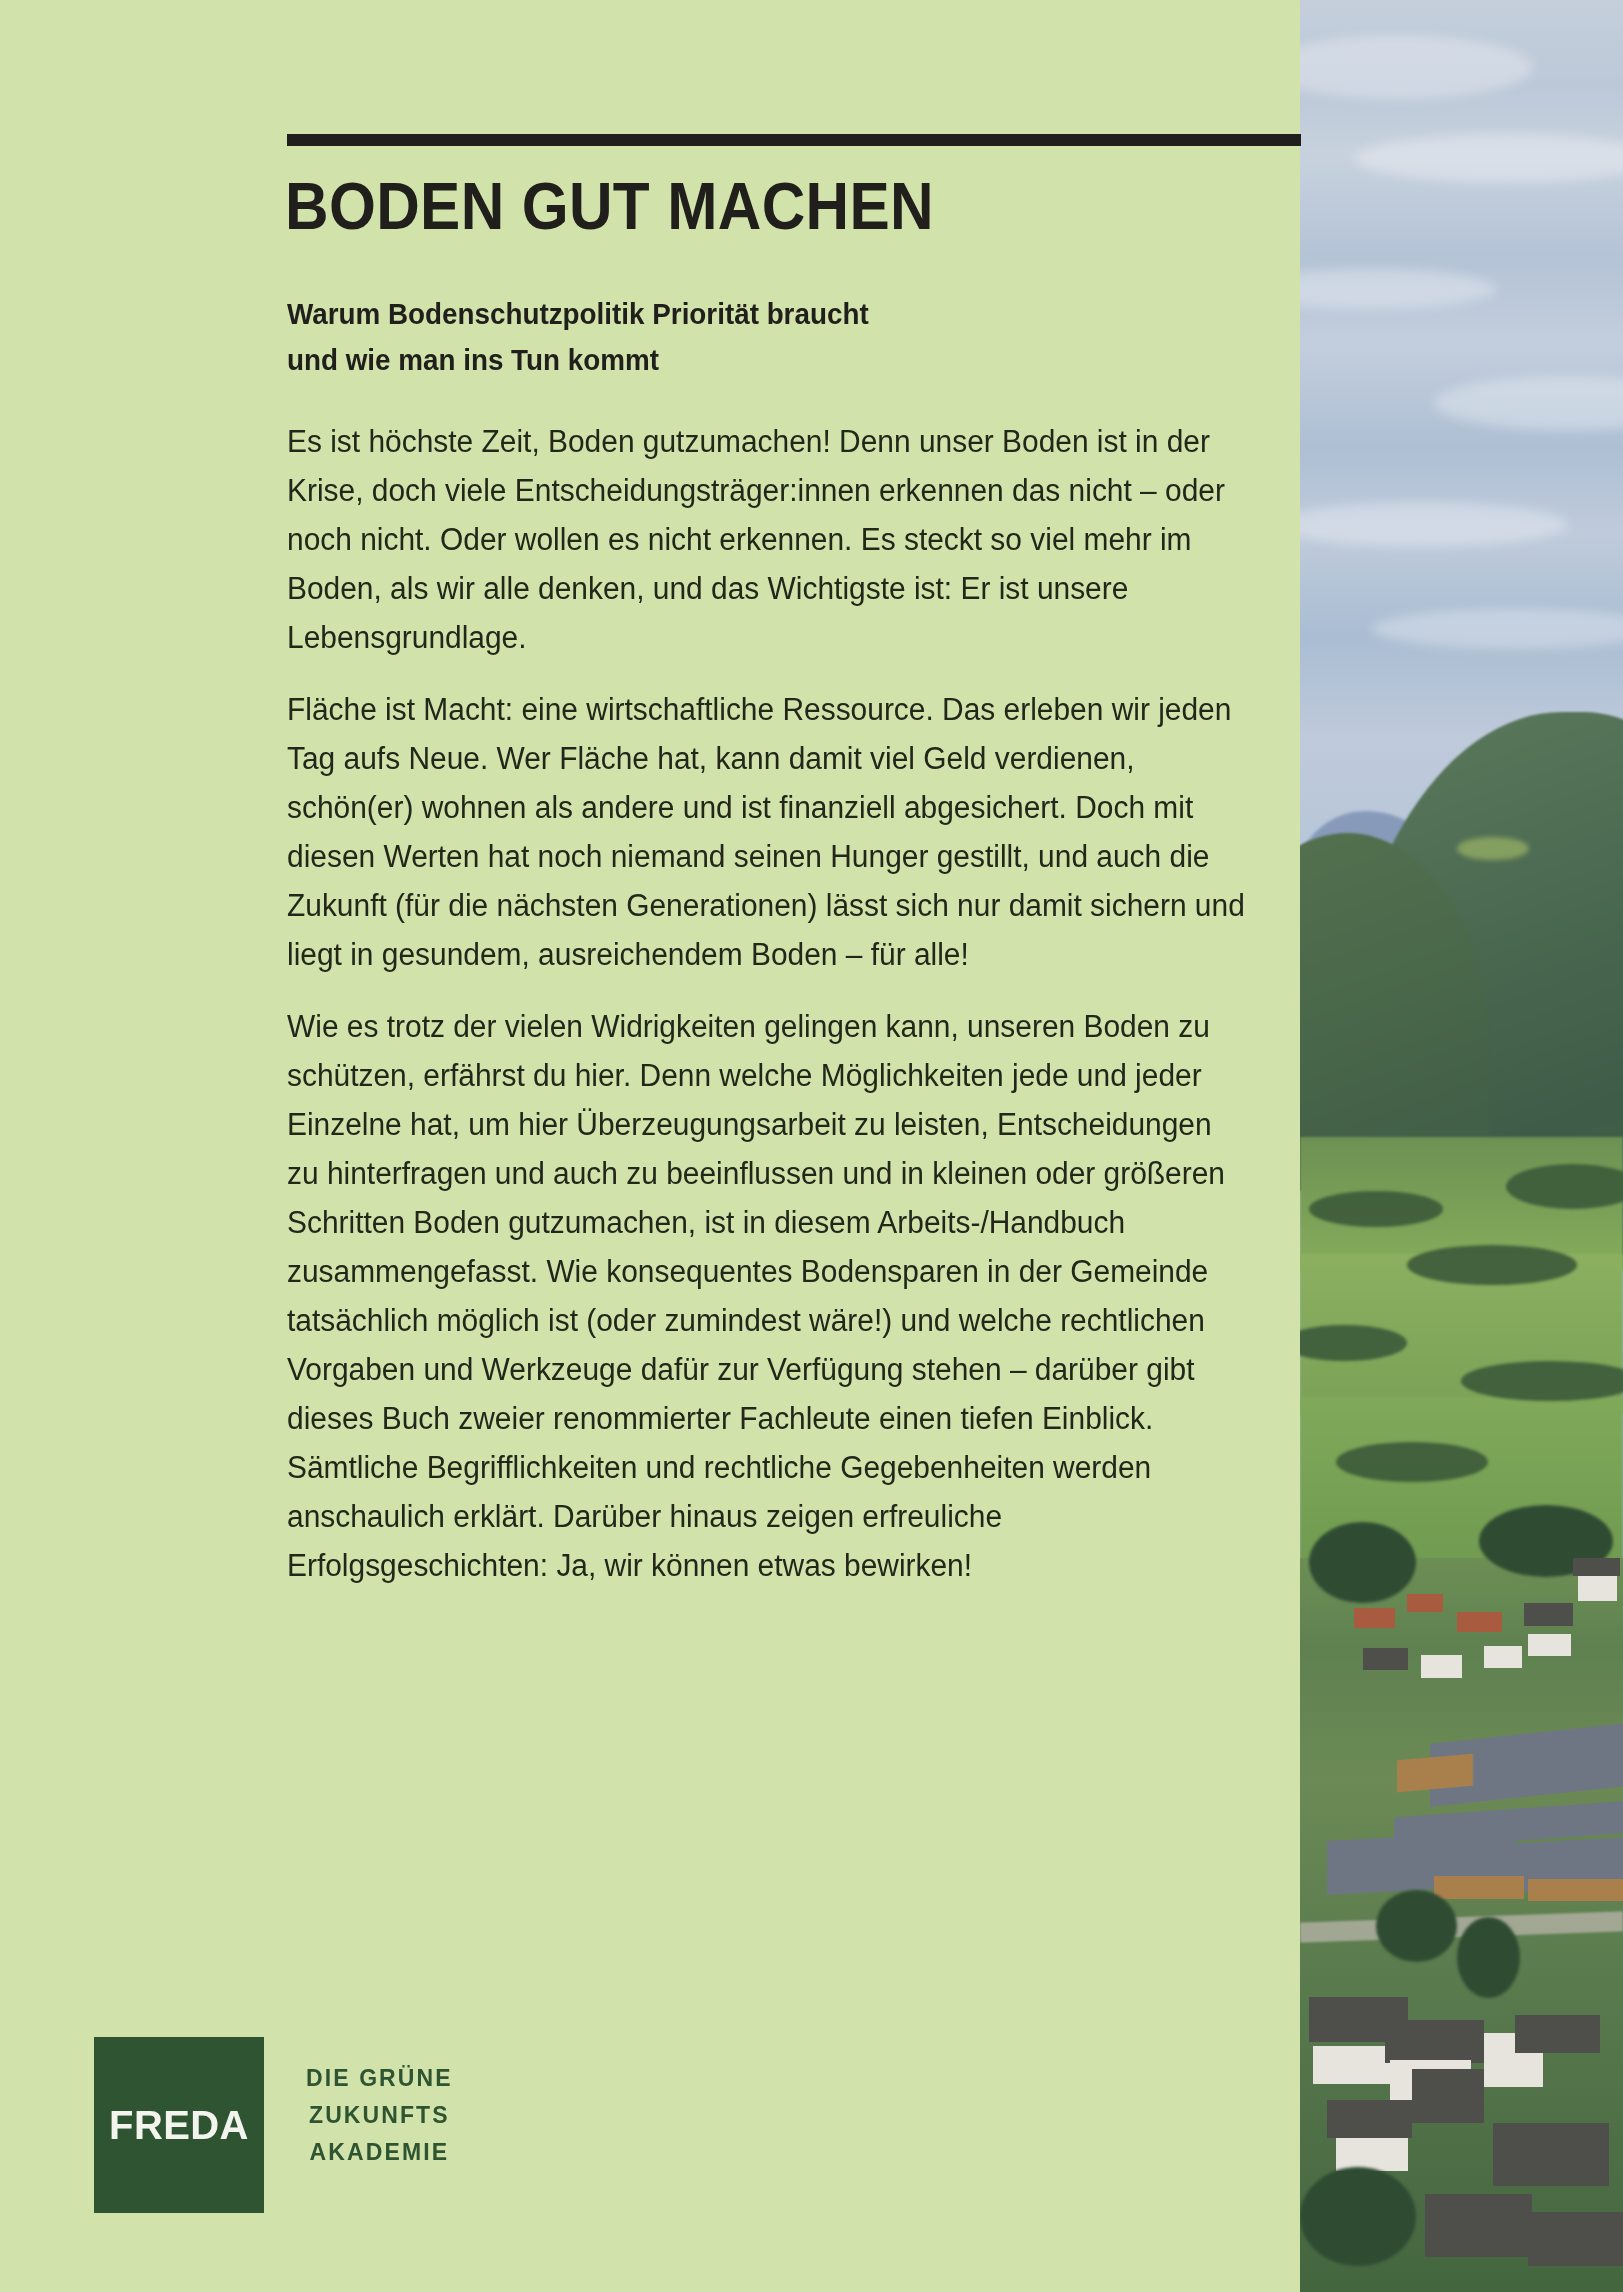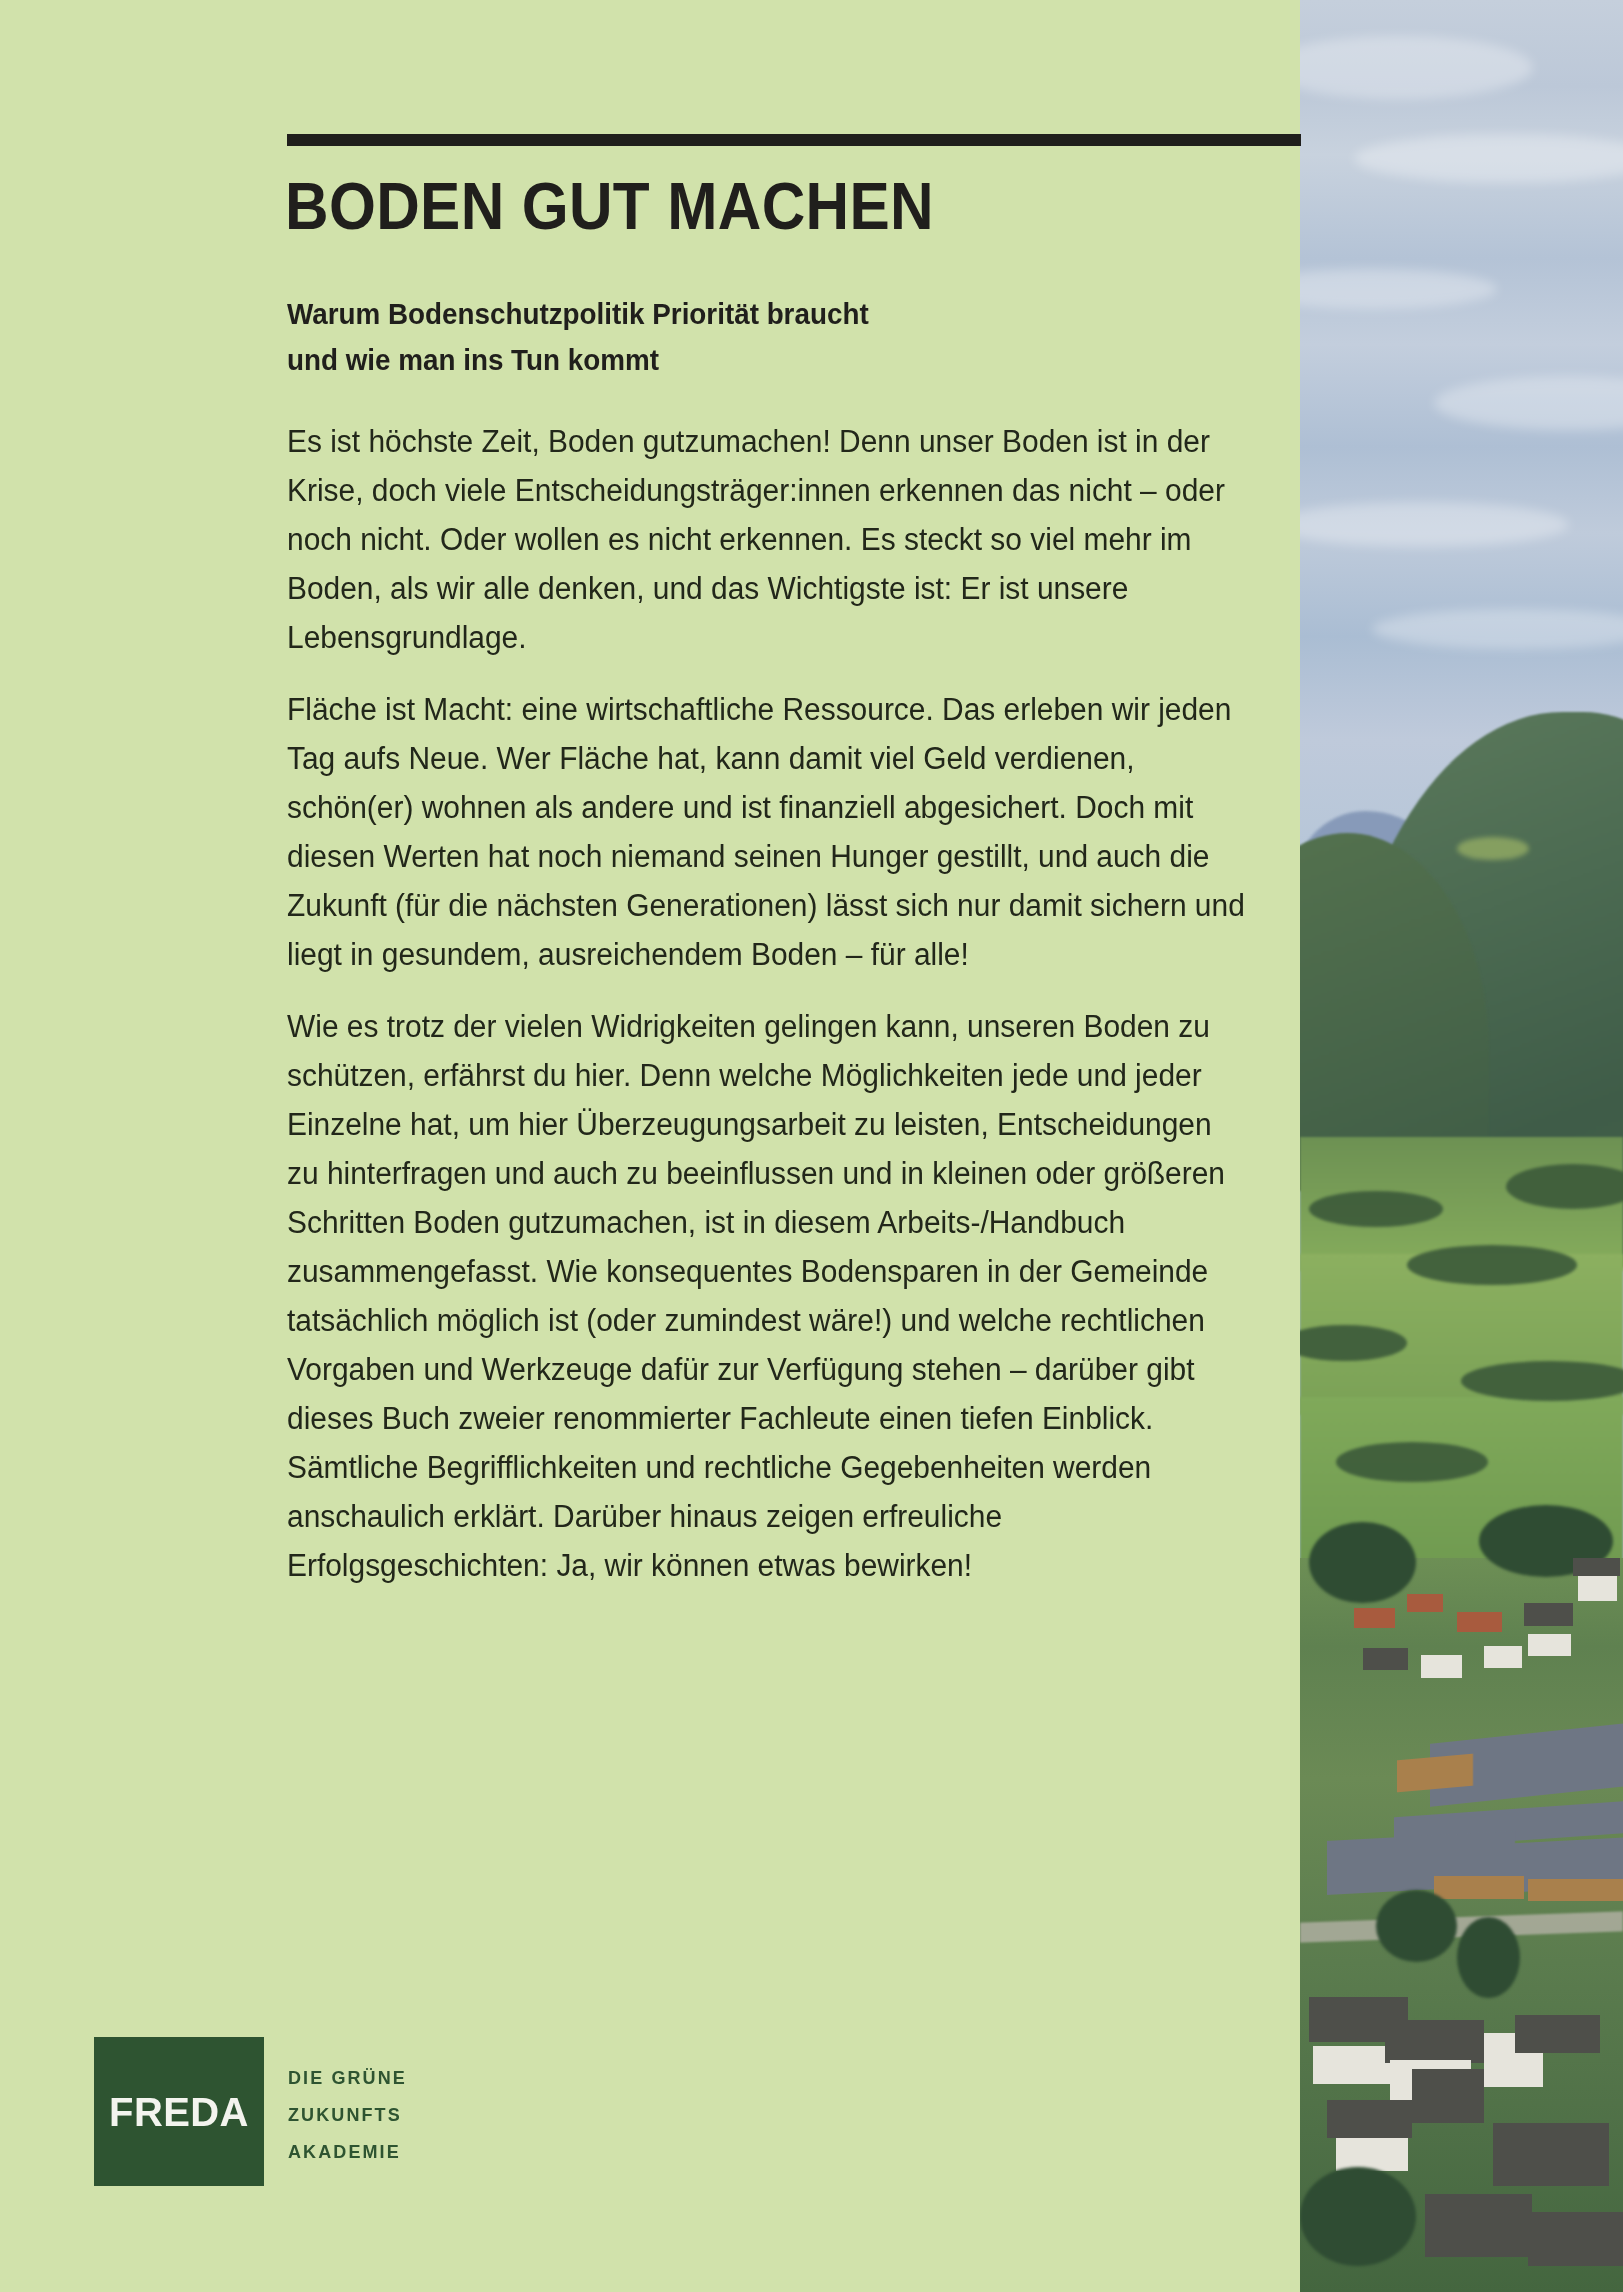--- a/index.html
+++ b/index.html
@@ -152,41 +152,42 @@
   #body-copy p:last-child { margin-bottom: 0; }
 
   
   #logo-lockup {
     position: absolute;
     left: 94px; top: 2037px;
     display: flex;
     align-items: flex-start;
   }
   #freda-box {
-    width: 170px; height: 149px;
+    width: 170px; height: 176px;
     background: #2e5431;
     display: flex;
     align-items: center;
     justify-content: center;
   }
   #freda-wordmark {
     color: #f3f4ee;
     font-size: 40px;
     font-weight: 700;
     letter-spacing: 0.4px;
     line-height: 1;
   }
   #logo-tagline {
-    margin-left: 24px;
+    margin-left: 42px;
     margin-top: 23px;
     color: #2e5431;
-    font-size: 18px;
+    font-size: 23px;
     font-weight: 700;
     letter-spacing: 2.1px;
     line-height: 37px;
+    text-align: center;
   }
   #logo-tagline span { display: block; white-space: nowrap; }
 </style>
 </head>
 <body>
 
 <div id="page">
 
   <div id="green-panel"></div>
 

